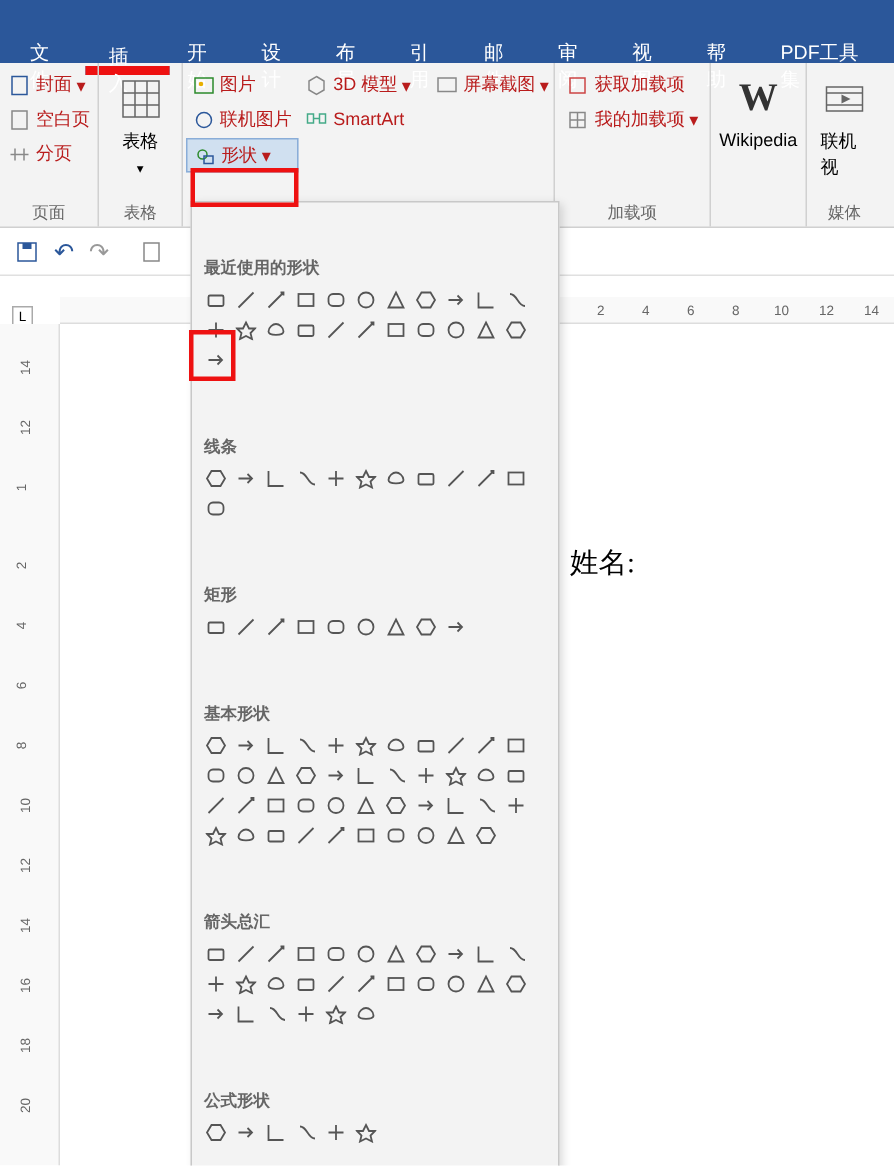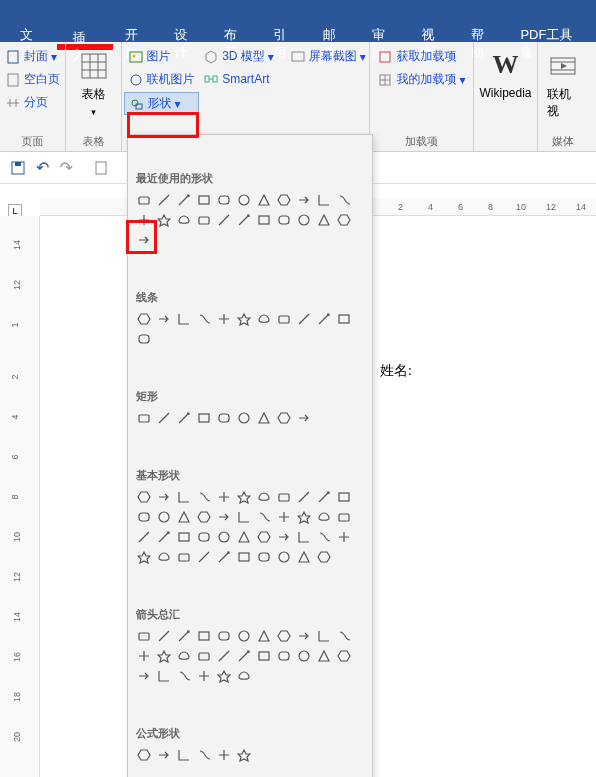--- a/index.html
+++ b/index.html
@@ -6,37 +6,37 @@
 body { width: 596px; height: 777px; background: #fff; overflow: hidden; position: relative; }
 
 .tabbar { display: flex; background: #2b579a; height: 42px; align-items: stretch; padding-left: 8px; }
 .tab { color: #fff; font-size: 13px; padding: 0 12px; display: flex; align-items: center; cursor: pointer; margin-top: 44px; }
 .tab.active { background: #2b579a; }
 .redbox { border: 3px solid #e11; }
 
 .ribbon { display: flex; background: #f3f3f3; border-bottom: 1px solid #d0d0d0; height: 110px; }
 .ribgroup { display: flex; flex-direction: column; border-right: 1px solid #d0d0d0; padding: 4px 4px 2px; align-items: center; justify-content: space-between; }
 .ribgroup-items { display: flex; flex-direction: column; gap: 2px; }
-.ribitem { display: flex; align-items: center; gap: 3px; font-size: 12px; color: #1d4ed8; padding: 2px 4px; white-space: nowrap; }
+.ribitem { display: flex; align-items: center; gap: 3px; font-size: 12px; color: #b91c1c; padding: 2px 4px; white-space: nowrap; }
 .ribicon { width: 16px; height: 16px; display: inline-block; }
 .riblabel { color: #666; font-size: 11px; text-align: center; padding-top: 2px; }
 .bigitem { display: flex; flex-direction: column; align-items: center; gap: 4px; padding: 4px 8px; font-size: 12px; }
 .bigicon { width: 32px; height: 32px; }
 
 .qat { display: flex; align-items: center; gap: 10px; padding: 6px 10px; background: #fff; border-bottom: 1px solid #e0e0e0; height: 32px; }
 .qat-icon { width: 16px; height: 16px; color: #2b579a; }
 
 .ruler-h { position: absolute; top: 198px; left: 40px; right: 0; height: 18px; background: #f9f9f9; border-bottom: 1px solid #ddd; font-size: 9px; color: #666; display: flex; align-items: center; }
 .ruler-h span { position: absolute; }
 .ruler-v { position: absolute; top: 216px; left: 0; width: 40px; bottom: 0; background: #f9f9f9; border-right: 1px solid #ddd; font-size: 9px; color: #666; }
 .ruler-v span { position: absolute; left: 12px; transform: rotate(-90deg); transform-origin: center; }
 .lbadge { position: absolute; top: 204px; left: 8px; width: 14px; height: 14px; background: #fff; border: 1px solid #aaa; font-size: 9px; display: flex; align-items: center; justify-content: center; }
 
 .doc { position: absolute; top: 216px; left: 40px; right: 0; bottom: 0; background: #fff; }
-.doctext { position: absolute; top: 146px; left: 340px; font-size: 14px; font-family: SimSun, serif; }
+.doctext { position: absolute; top: 146px; left: 340px; font-size: 19px; font-family: SimSun, serif; }
 
 .shapes-panel { position: absolute; top: 134px; left: 127px; width: 246px; background: #f3f3f3; border: 1px solid #c8c8c8; box-shadow: 2px 2px 6px rgba(0,0,0,0.15); font-size: 12px; z-index: 10; }
 .sp-section { padding: 2px 0; margin-top: 32px; }
 .sp-title { color: #666; font-size: 11px; padding: 2px 8px; font-weight: bold; }
 .sp-grid { display: flex; flex-wrap: wrap; padding: 2px 6px; gap: 0; }
 .sp-shape { width: 20px; height: 20px; display: flex; align-items: center; justify-content: center; color: #555; cursor: pointer; }
 .sp-shape svg { width: 14px; height: 14px; stroke: #555; fill: none; stroke-width: 1.2; }
 
 .hl-shapes-btn { position: absolute; top: 112px; left: 127px; width: 72px; height: 26px; border: 3px solid #e11; z-index: 20; pointer-events: none; }
 .hl-first-shape { position: absolute; top: 220px; left: 126px; width: 31px; height: 34px; border: 3px solid #e11; z-index: 20; pointer-events: none; }

